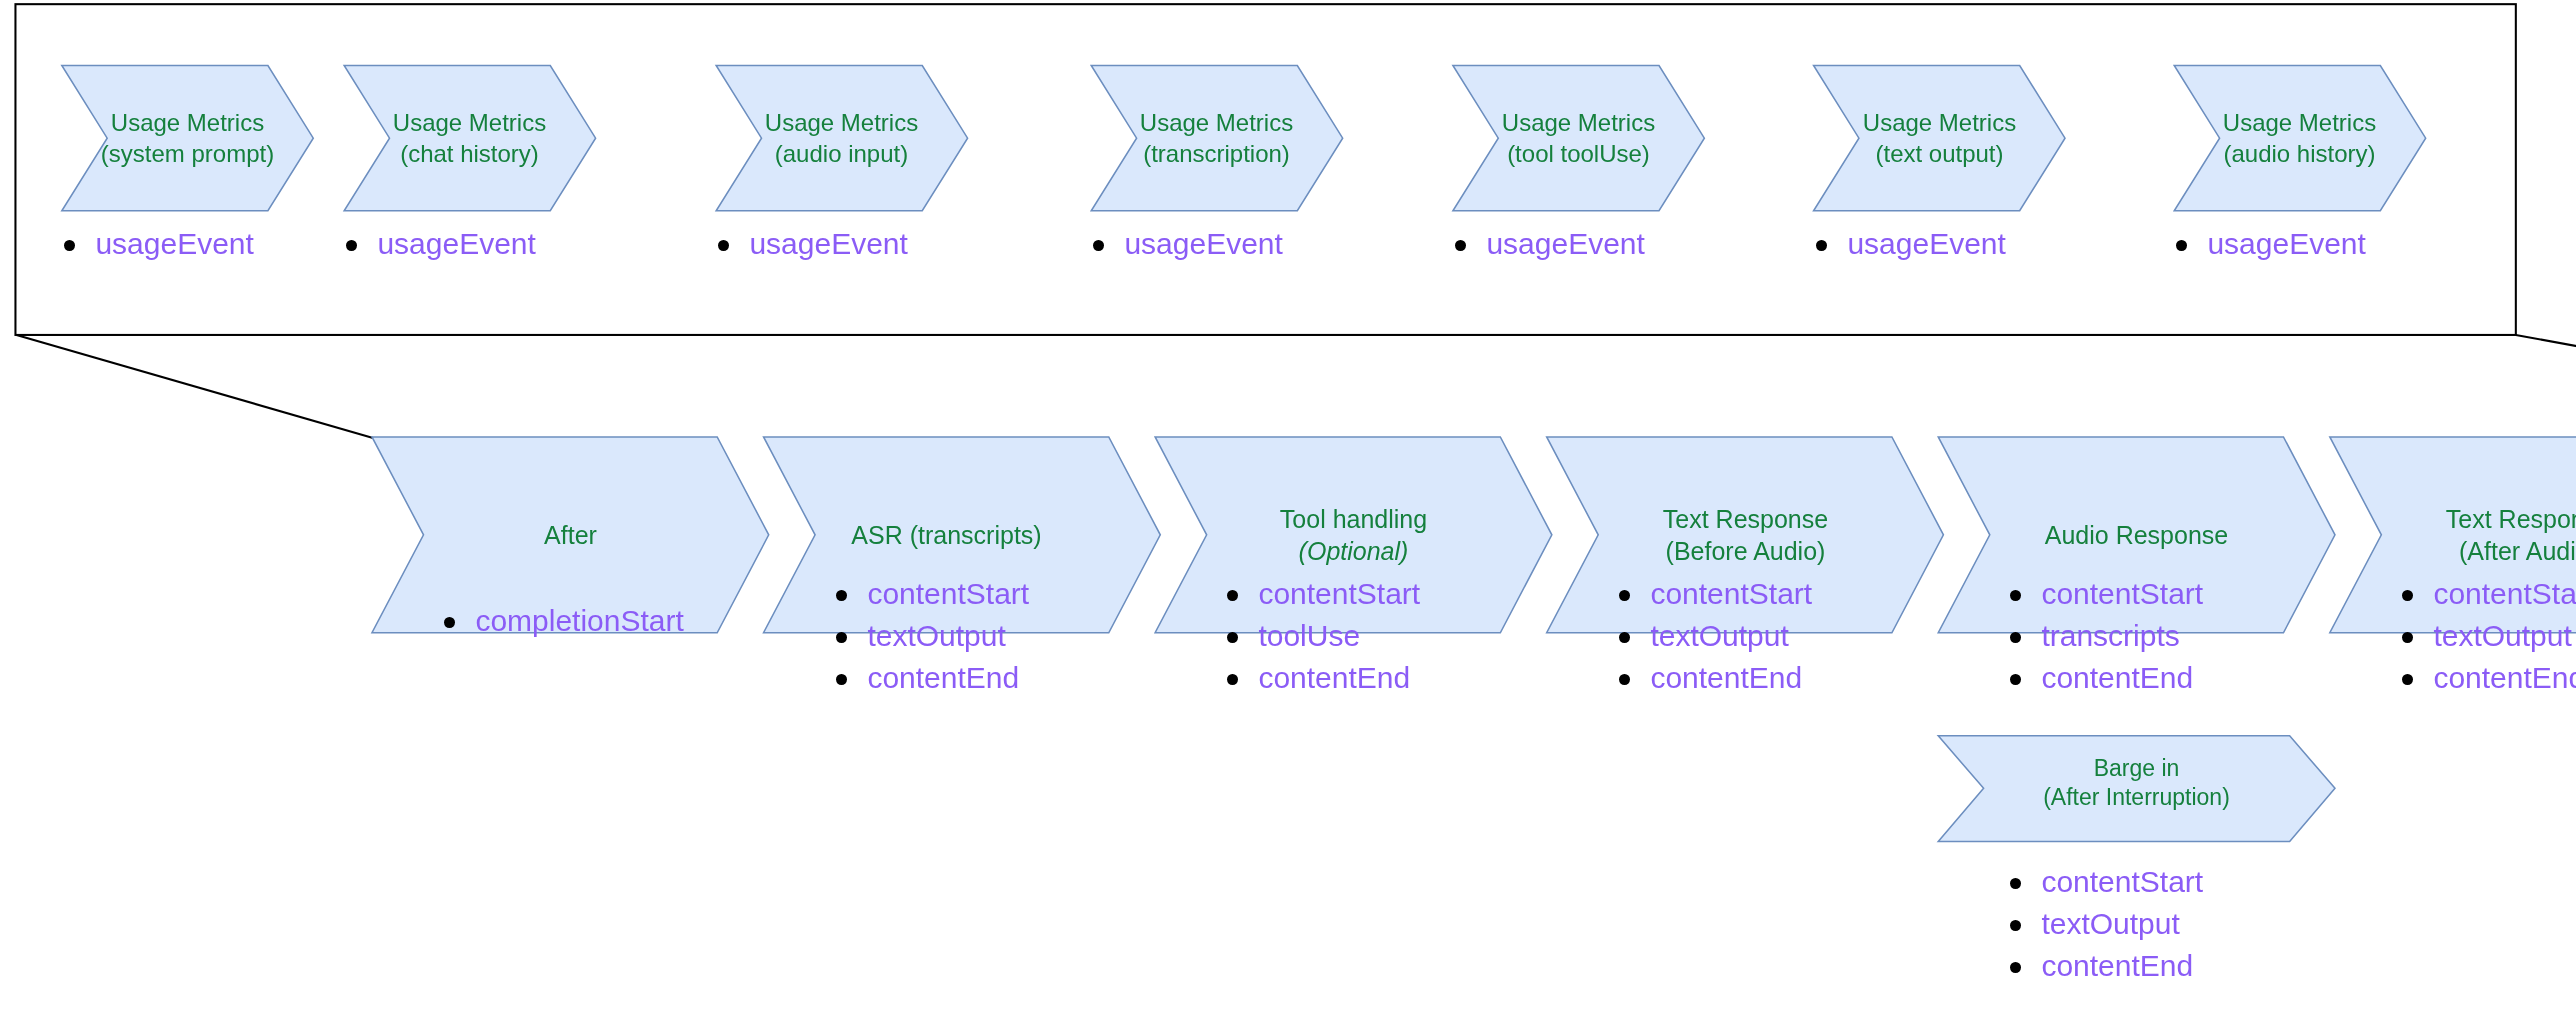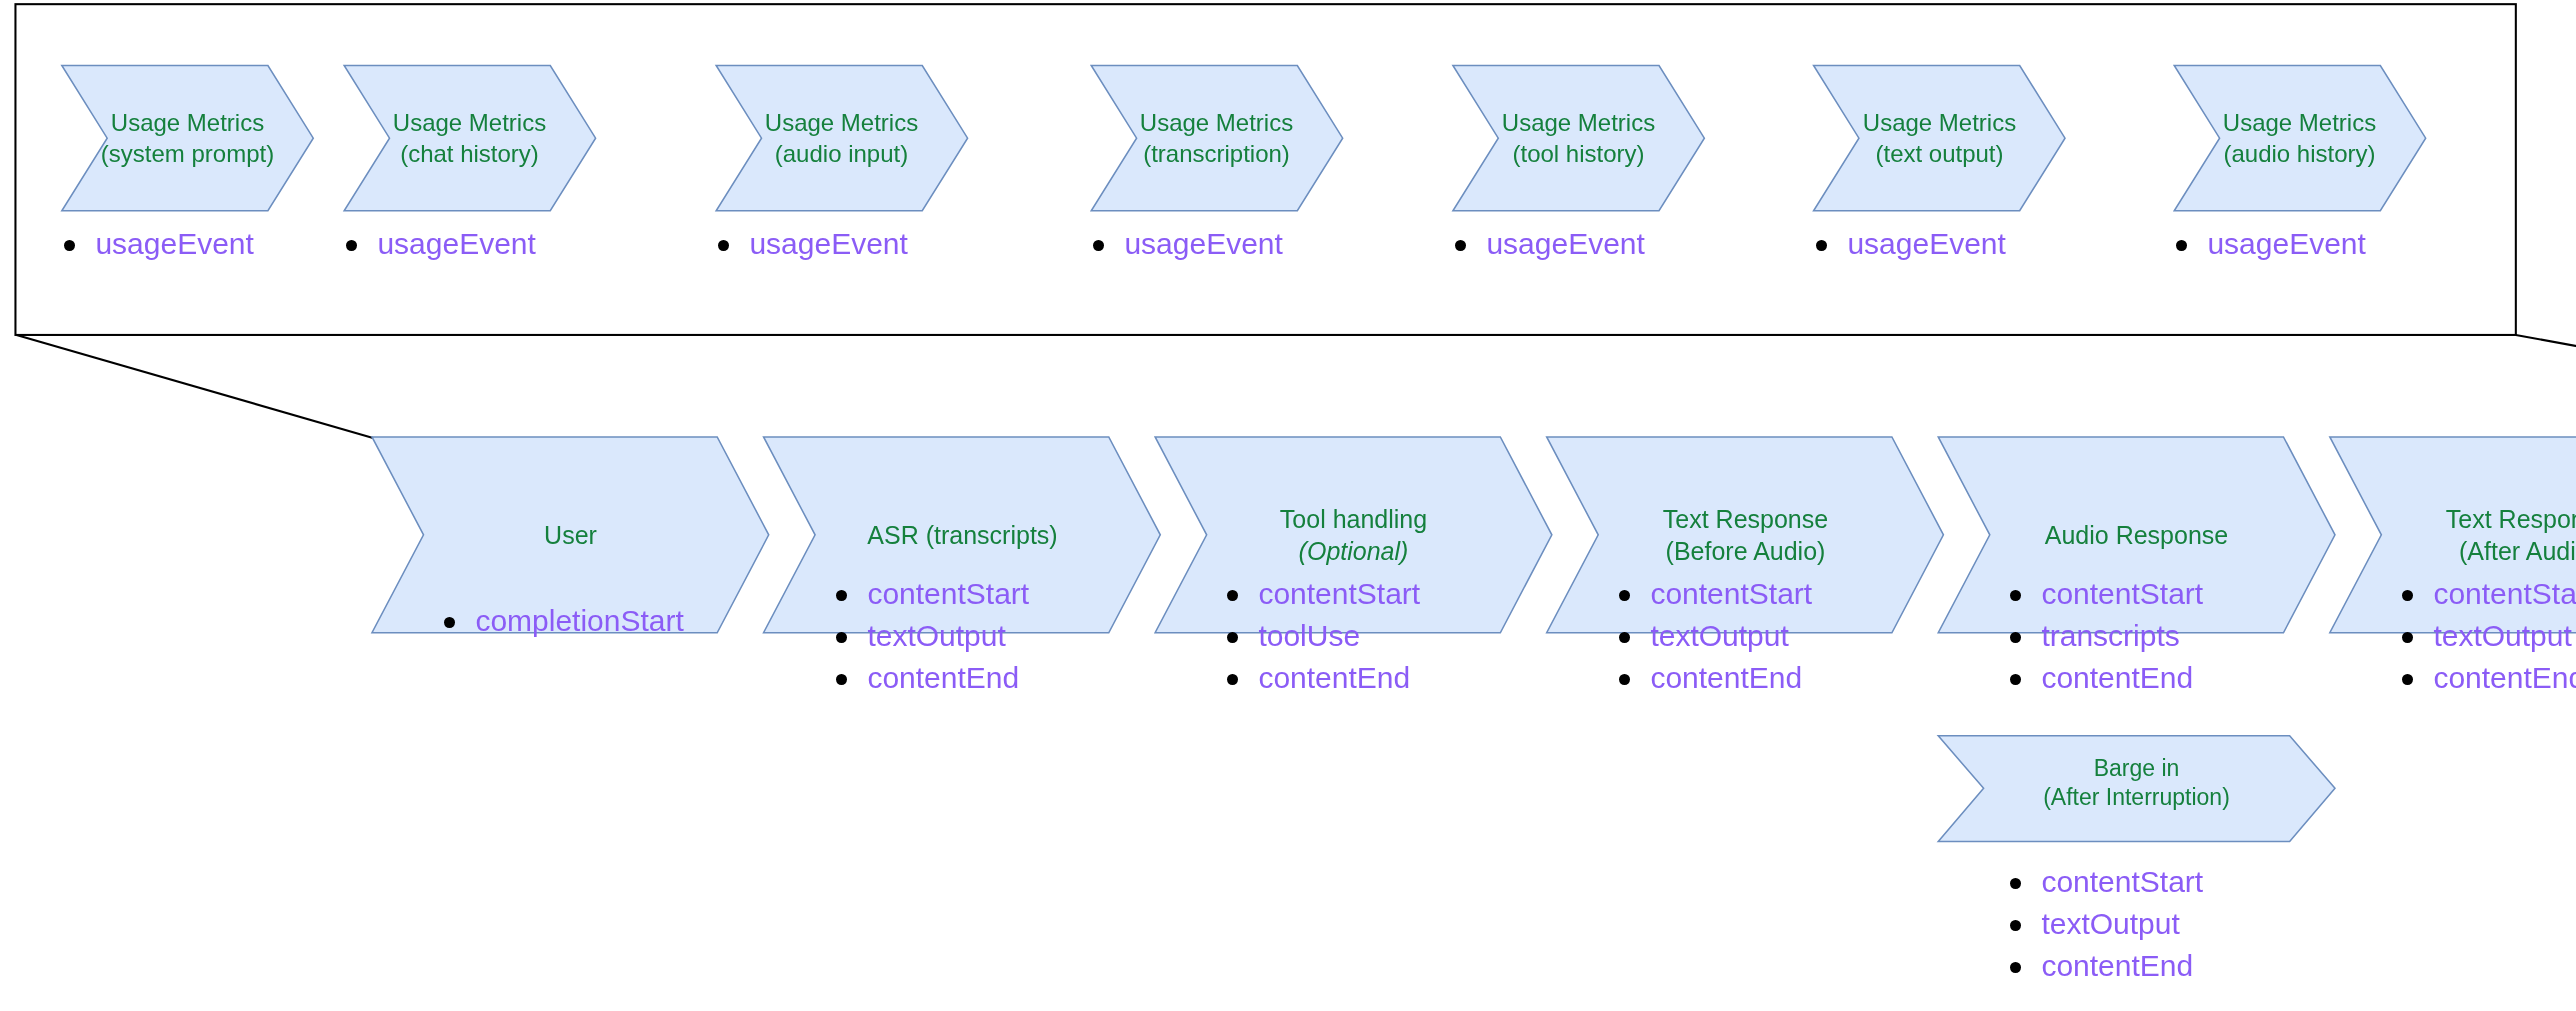--- a/index.html
+++ b/index.html
@@ -118,21 +118,21 @@
   <div class="chev-label top-sm" style="left:716px">
     <span class="title">Usage Metrics</span>
     <span class="subtitle">(audio input)</span>
   </div>
   <div class="chev-label top-sm" style="left:1091px">
     <span class="title">Usage Metrics</span>
     <span class="subtitle">(transcription)</span>
   </div>
   <div class="chev-label top-sm" style="left:1453px">
     <span class="title">Usage Metrics</span>
-    <span class="subtitle">(tool history)</span>
+    <span class="subtitle">(tool toolUse)</span>
   </div>
   <div class="chev-label top-sm" style="left:1814px">
     <span class="title">Usage Metrics</span>
     <span class="subtitle">(text output)</span>
   </div>
   <div class="chev-label top-sm" style="left:2174px">
     <span class="title">Usage Metrics</span>
     <span class="subtitle">(audio history)</span>
   </div>
 
@@ -152,23 +152,23 @@
     <li>usageEvent</li>
   </ul>
   <ul class="events" style="left:1816px;top:223px">
     <li>usageEvent</li>
   </ul>
   <ul class="events" style="left:2176px;top:223px">
     <li>usageEvent</li>
   </ul>
 
   <div class="chev-label bottom-lg" style="left:372px">
-    <span class="title">User</span>
-  </div>
-  <div class="chev-label bottom-lg" style="left:764px">
+    <span class="title">After</span>
+  </div>
+  <div class="chev-label bottom-lg" style="left:748px">
     <span class="title">ASR (transcripts)</span>
   </div>
   <div class="chev-label bottom-lg" style="left:1155px">
     <span class="title">Tool handling</span>
     <span class="subtitle italic">(Optional)</span>
   </div>
   <div class="chev-label bottom-lg" style="left:1547px">
     <span class="title">Text Response</span>
     <span class="subtitle">(Before Audio)</span>
   </div>

